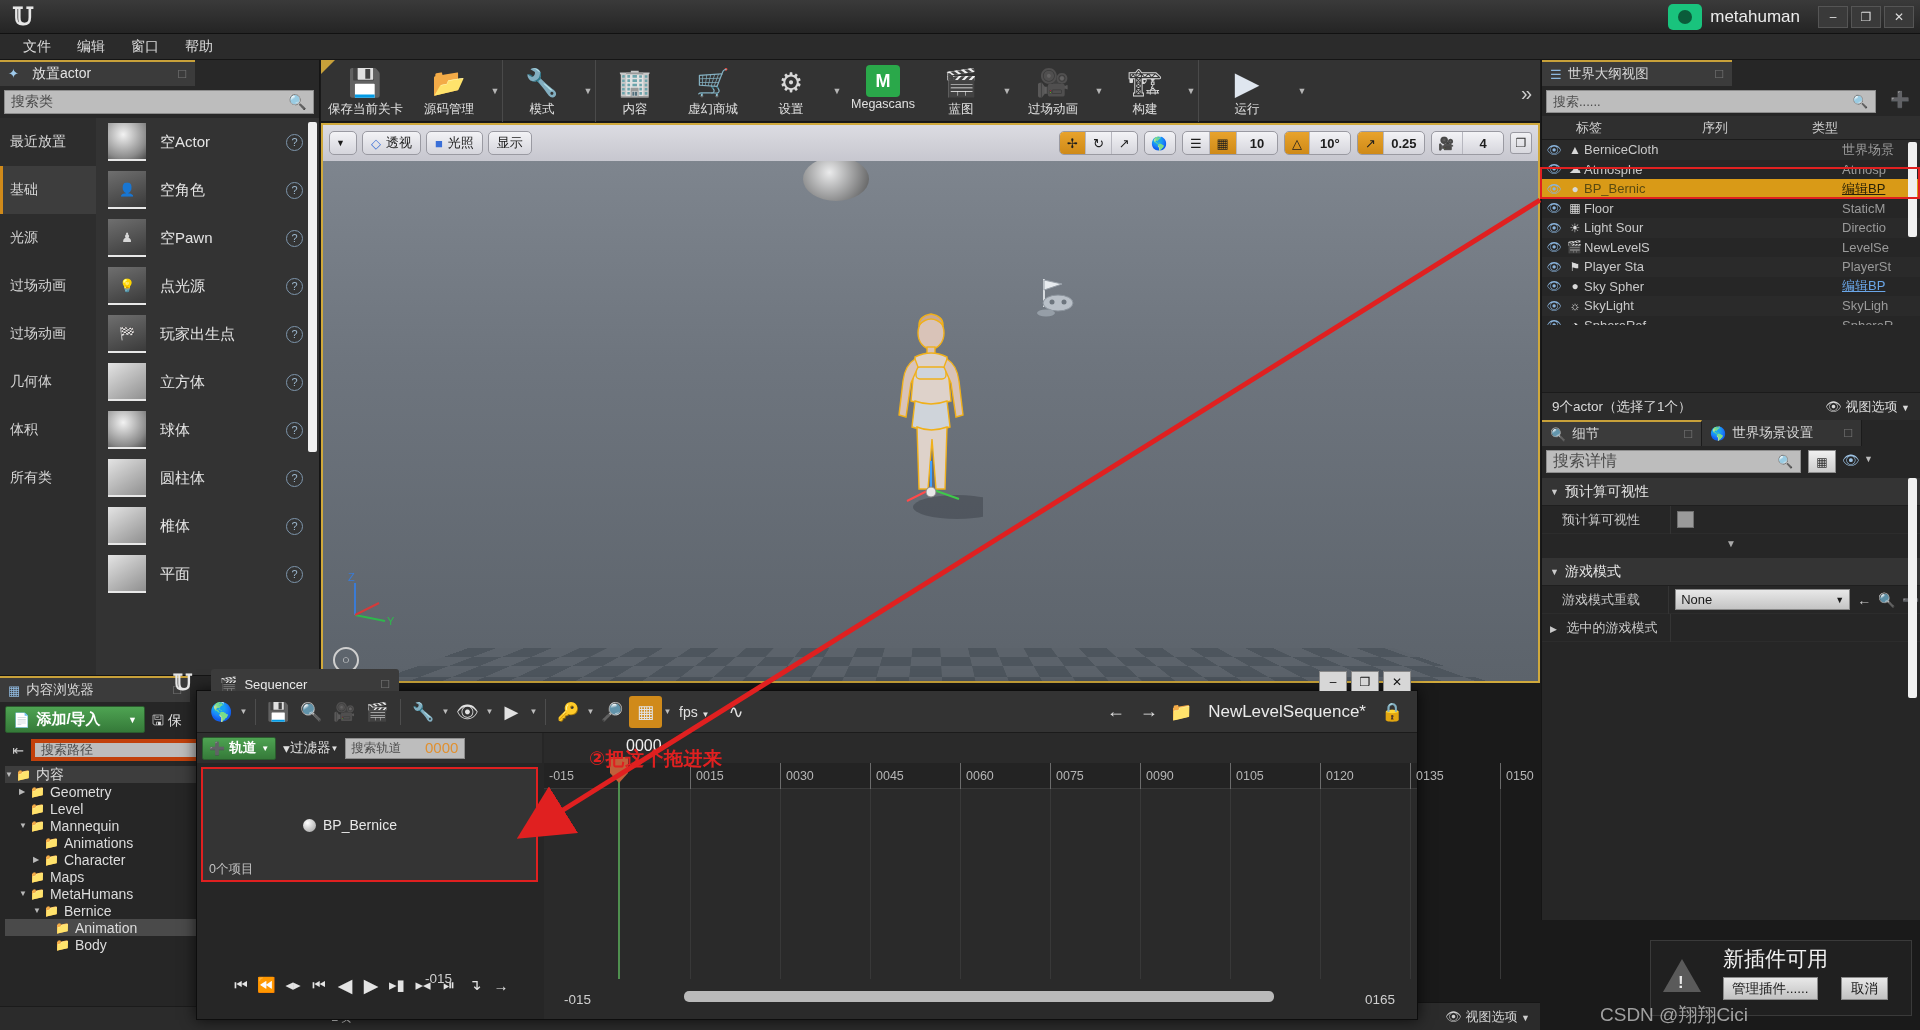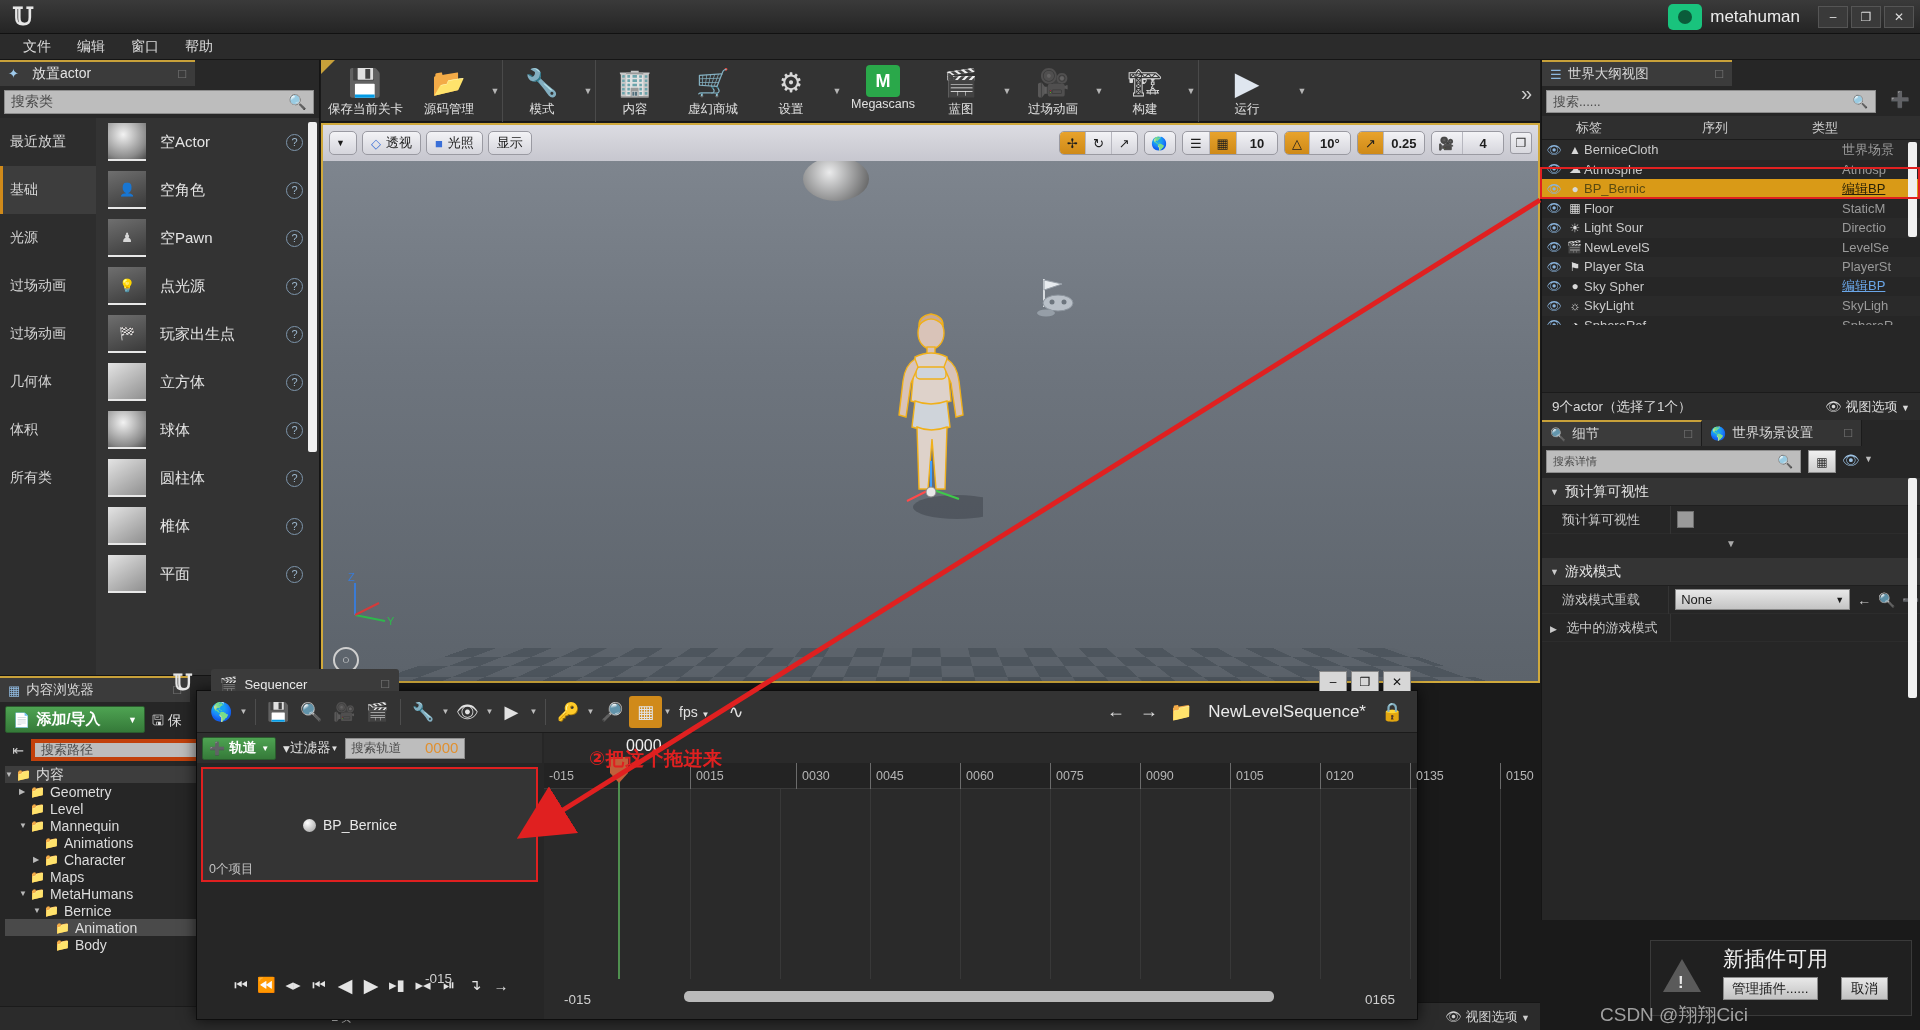--- a/index.html
+++ b/index.html
@@ -162,21 +162,21 @@
     border-left:1px solid #151515; }
   #det-tabs { position:absolute;left:0;top:0;width:100%;height:26px;display:flex; }
   .dtab { width:160px;height:26px;background:#343434;display:flex;align-items:center;
     padding-left:8px; border-right:1px solid #1b1b1b; }
   .dtab.act { background:#3b3b3b; border-top:2px solid #c8a13a; }
   .dtab .ic { margin-right:6px; color:#8fb8dd; font-size:13px;}
   .dtab .lb { font-size:13.5px; }
   .dtab .x { margin-left:auto;margin-right:8px;color:#777;font-size:11px; }
   #det-search { position:absolute;left:4px;top:30px;width:255px;height:23px;
     background:#bdbdbd;border:1px solid #8d8d8d;display:flex;align-items:center;padding:0 6px; }
-  #det-search .ph { flex:1;color:#4c4c4c;font-size:11px; }
+  #det-search .ph { flex:1;color:#4c4c4c;font-size:16px; }
   #det-btn1 { position:absolute; left:266px; top:30px; width:28px;height:23px;
     background:linear-gradient(180deg,#f0f0f0,#cdcdcd); border:1px solid #8d8d8d;
     display:flex;align-items:center;justify-content:center; font-size:12px; color:#333; }
   #det-btn2 { position:absolute; left:300px; top:32px; color:#9ec4e6; font-size:14px; }
   #det-btn3 { position:absolute; left:322px; top:34px; color:#bbb; font-size:9px; }
   .sec-head { position:absolute; left:0; width:100%; height:28px; background:#343434;
     display:flex; align-items:center; padding-left:8px; border-bottom:1px solid #1f1f1f; }
   .sec-head .tri { margin-right:6px; font-size:9px; color:#ccc; }
   .sec-head .lb { font-size:14px; color:#e6e6e6; }
   .prow { position:absolute; left:0; width:100%; height:28px; display:flex; align-items:center;
@@ -908,21 +908,21 @@
     <div class="pb">→</div>
   </div>
 
   <div id="seq-timeline">
     <div id="tl-head">
       <div id="ph-label">0000</div>
     </div>
     <div id="tl-ruler">
       <div class="tick" style="left:0px;border-left:none">-015</div>
       <div class="tick" style="left:146px">0015</div>
-      <div class="tick" style="left:252px">0030</div>
+      <div class="tick" style="left:236px">0030</div>
       <div class="tick" style="left:326px">0045</div>
       <div class="tick" style="left:416px">0060</div>
       <div class="tick" style="left:506px">0075</div>
       <div class="tick" style="left:596px">0090</div>
       <div class="tick" style="left:686px">0105</div>
       <div class="tick" style="left:776px">0120</div>
       <div class="tick" style="left:866px">0135</div>
       <div class="tick" style="left:956px">0150</div>
     </div>
     <div id="tl-grid">

